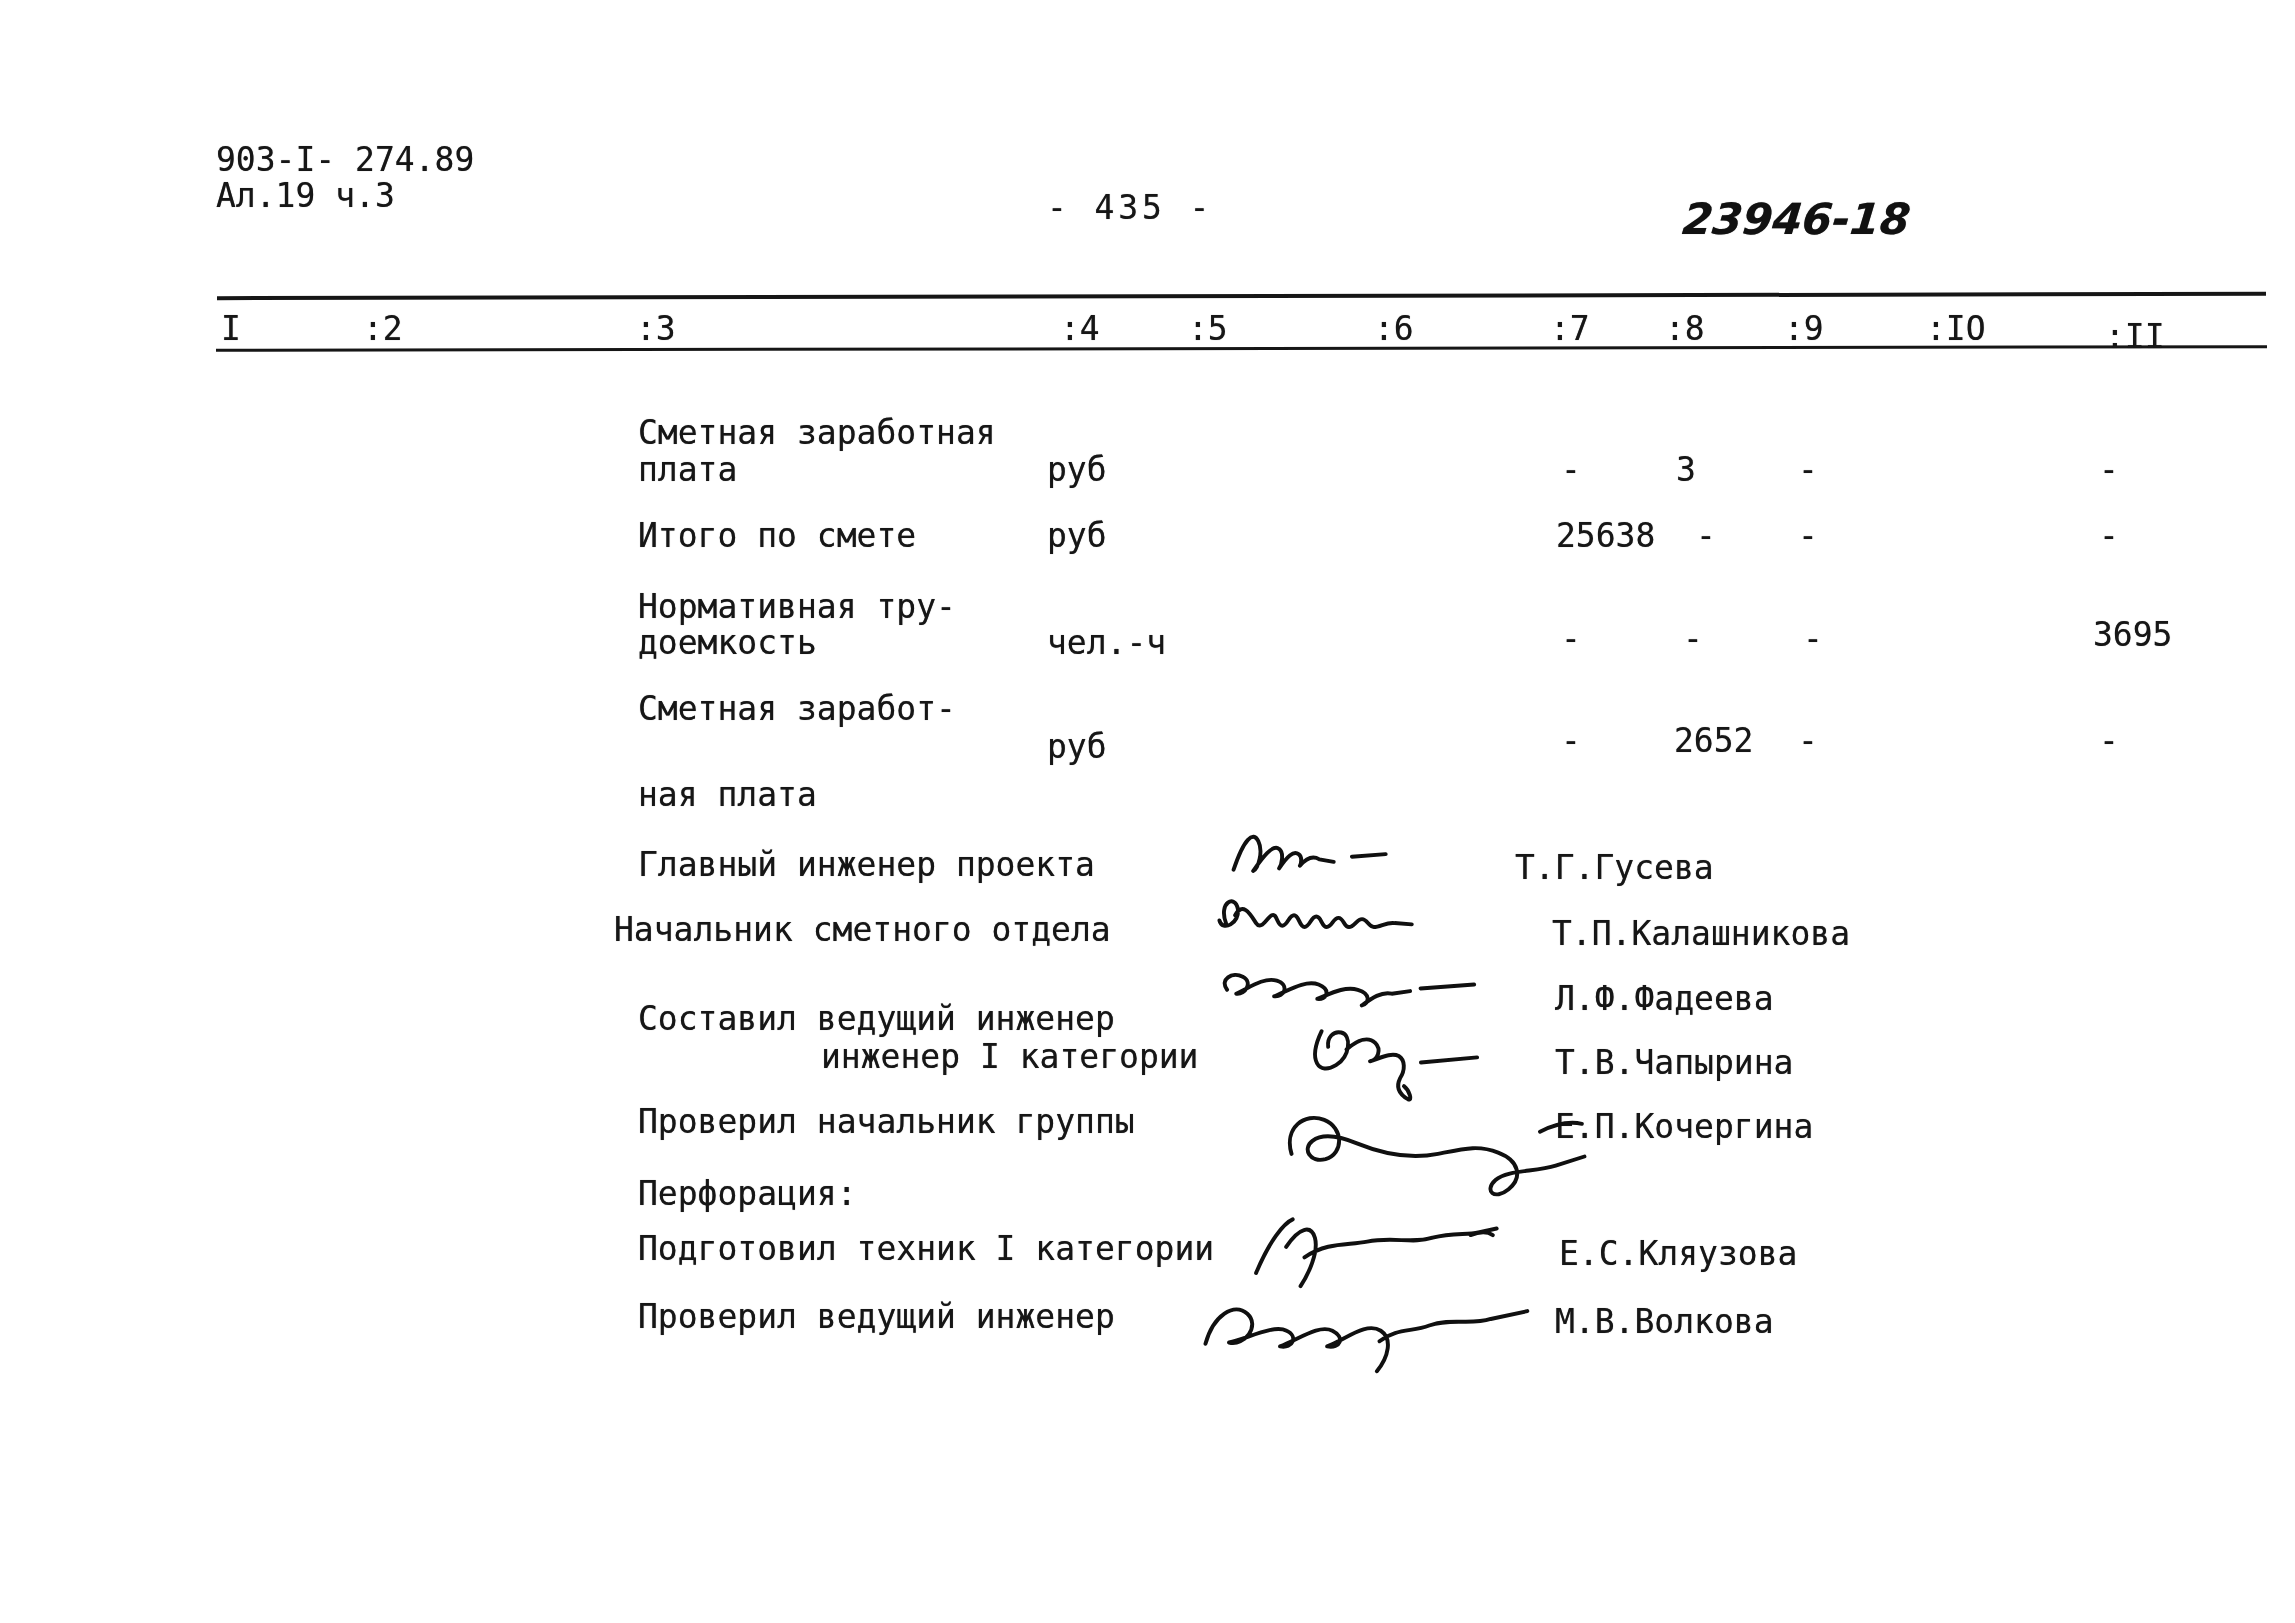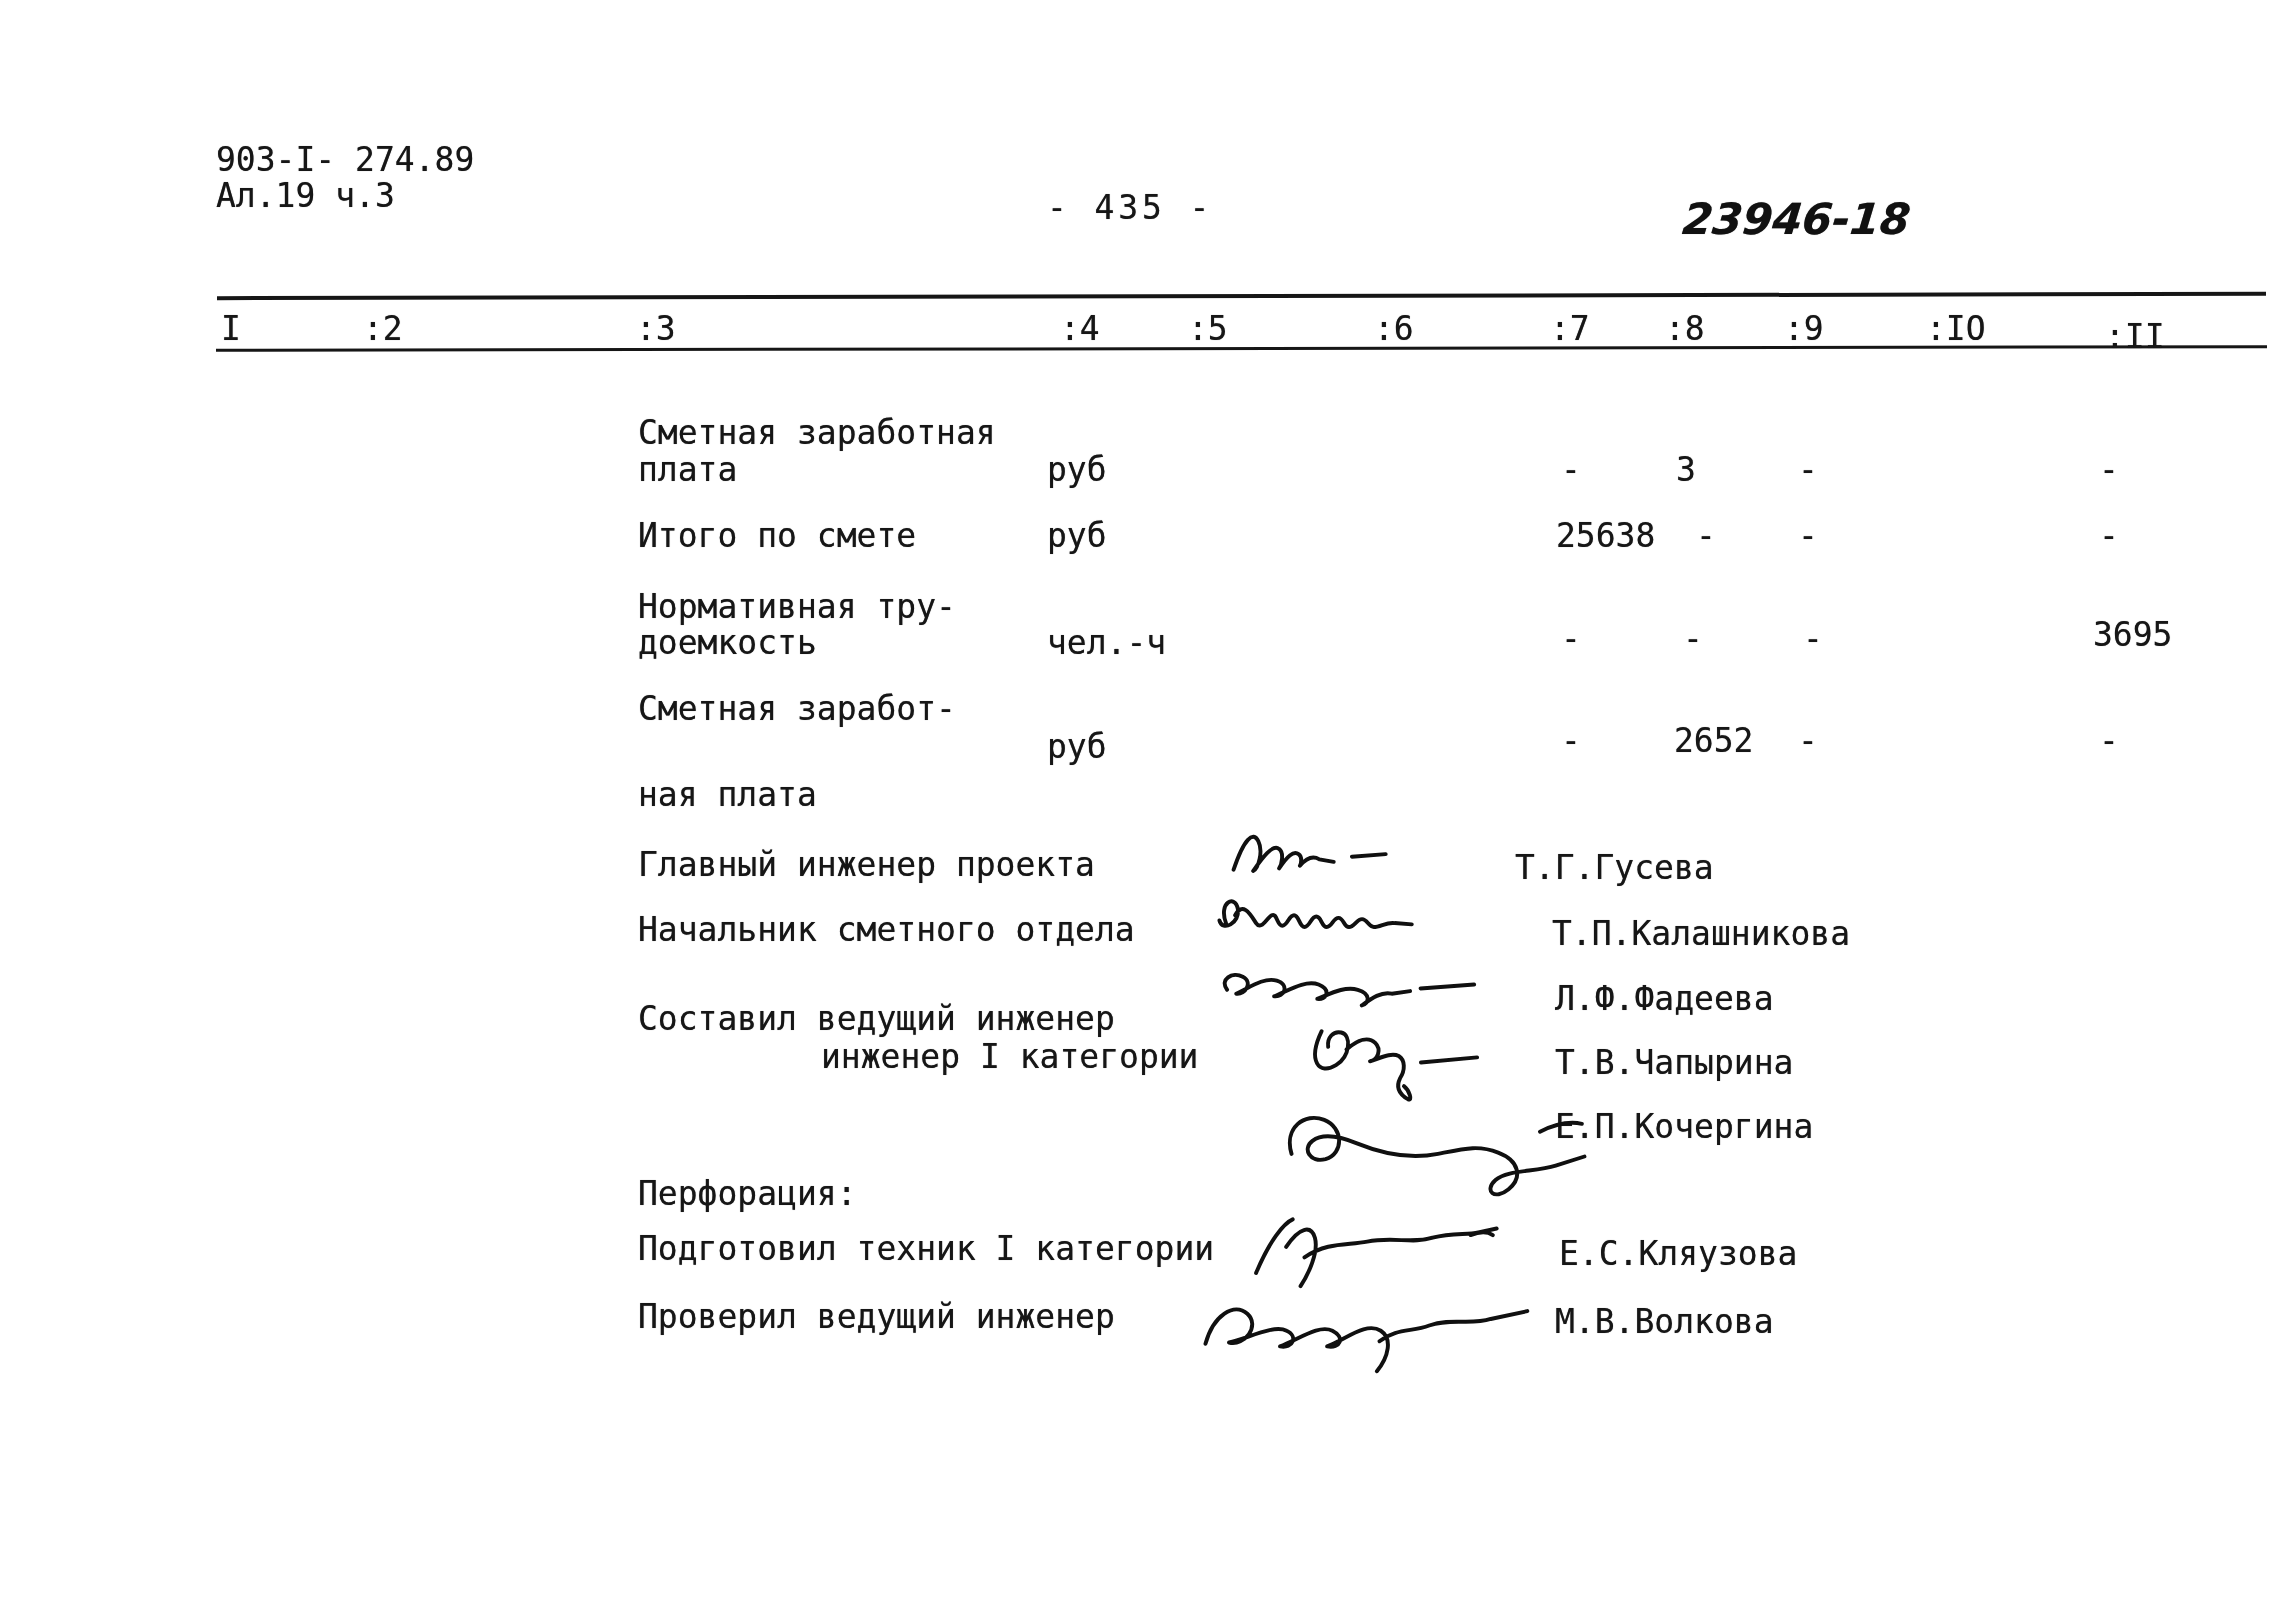--- a/index.html
+++ b/index.html
@@ -75,23 +75,24 @@
 
   <div class="tw" style="left:638px;  top:692px;">Сметная заработ-</div>
   <div class="tw" style="left:638px;  top:730px;margin-top:48px;">ная плата</div>
   <div class="tw" style="left:1047px; top:730px;">руб</div>
   <div class="tw" style="left:1561px; top:724px;">-</div>
   <div class="tw" style="left:1674px; top:724px;">2652</div>
   <div class="tw" style="left:1798px; top:724px;">-</div>
   <div class="tw" style="left:2099px; top:724px;">-</div>
 
   <div class="tw" style="left:638px;  top:848px;">Главный инженер проекта</div>
-  <div class="tw" style="left:638px;  top:913px;">Начальник сметного отдела</div>
+  <div class="tw" style="left:614px;  top:913px;">Начальник сметного отдела</div>
   <div class="tw" style="left:638px;  top:978px;margin-top:24px;">Составил ведущий инженер</div>
   <div class="tw" style="left:821px; top:1040px;">инженер I категории</div>
+  <div class="tw" style="left:638px;  top:1105px;">Проверил начальник группы</div>
   <div class="tw" style="left:638px;  top:1177px;">Перфорация:</div>
   <div class="tw" style="left:638px;  top:1300px;">Проверил ведущий инженер</div>
   <div class="tw" style="left:638px;  top:1232px;">Подготовил техник I категории</div>
 
   <div class="tw" style="left:1515px; top:851px;">Т.Г.Гусева</div>
   <div class="tw" style="left:1552px; top:917px;">Т.П.Калашникова</div>
   <div class="tw" style="left:1555px; top:982px;">Л.Ф.Фадеева</div>
   <div class="tw" style="left:1555px; top:1046px;">Т.В.Чапырина</div>
   <div class="tw" style="left:1555px; top:1110px;">Е.П.Кочергина</div>
   <div class="tw" style="left:1559px; top:1237px;">Е.С.Кляузова</div>

